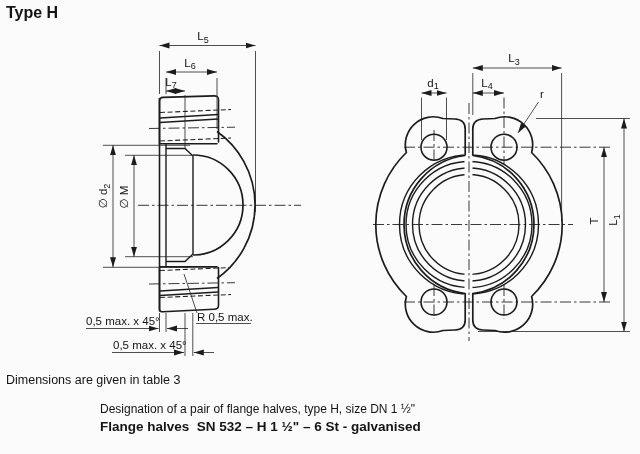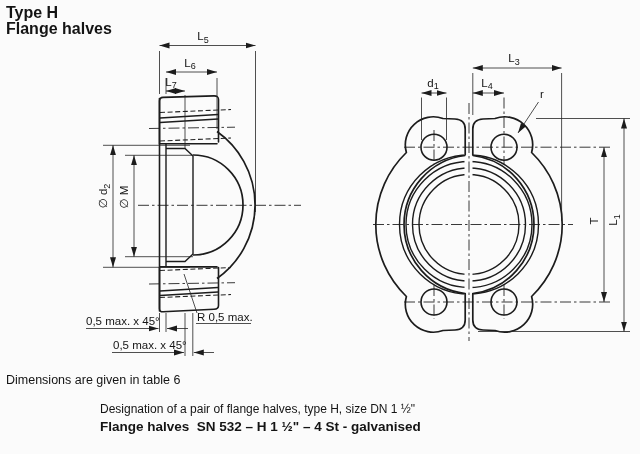--- a/index.html
+++ b/index.html
@@ -166,20 +166,20 @@
     </g>
 
     <g>
       <path class="thin" d="M536,118.5 L630,118.5 M478,331.5 L630,331.5"></path>
       <path class="thin" d="M624,118.5 L624,331.5" marker-start="url(#arr)" marker-end="url(#arr)"></path>
       <text text-anchor="middle" transform="rotate(-90 617 220)" x="617" y="220"><tspan>L</tspan><tspan class="sub" dy="2.5">1</tspan></text>
     </g>
   </g>
 </svg>
 
-<div class="abs" id="title-block"><div>Type H</div><div>Flange halves</div></div>
+<div class="abs" id="title-block"><div>Type H</div></div>
 
-<div class="abs" id="dimensions-note">Dimensions are given in table 6</div>
+<div class="abs" id="dimensions-note">Dimensions are given in table 3</div>
 
 <div class="abs" id="designation-block">
   <div class="l1">Designation of a pair of flange halves, type H, size DN 1 ½"</div>
-  <div class="l3">Flange halves  SN 532 – H 1 ½" – 4 St - galvanised</div>
+  <div class="l3">Flange halves  SN 532 – H 1 ½" – 6 St - galvanised</div>
 </div>
 
 </body></html>

